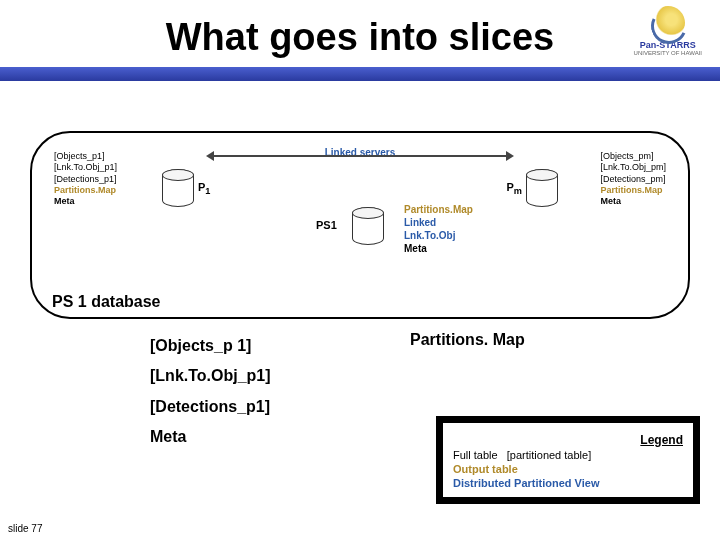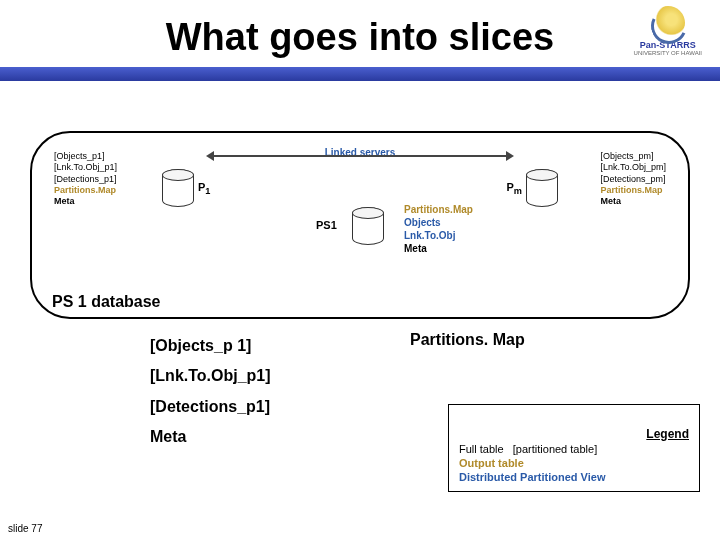--- a/index.html
+++ b/index.html
@@ -25,21 +25,21 @@
   .arrow::before, .arrow::after { content:""; position:absolute; top:-4px; width:0; height:0; border-top:5px solid transparent; border-bottom:5px solid transparent;}
   .arrow::before { left:-6px; border-right:8px solid #444;}
   .arrow::after { right:-6px; border-left:8px solid #444;}
   .ps1list { position:absolute; top:70px; left:372px; font-size:10px; line-height:1.3; }
   .dblabel { position:absolute; bottom:6px; left:20px; font-size:16px; font-weight:bold; }
 
   .lower { margin:12px 30px 0 150px; position:relative; }
   .bigcol { font-size:16px; font-weight:bold; line-height:1.9; }
   .pmap { position:absolute; top:0; left:260px; font-size:16px; font-weight:bold; }
 
-  .legend { position:absolute; right:20px; top:404px; border:1px solid #000000; padding:20px 10px 6px 10px; font-size:11px; width:230px;}
+  .legend { position:absolute; right:20px; top:416px; border:7px solid #000000; padding:8px 10px 6px 10px; font-size:11px; width:230px;}
   .legend-title { text-align:right; text-decoration:underline; font-weight:bold; margin-bottom:4px; font-size:12px;}
   .legend div { margin:2px 0; }
   .lg-db { font-weight:bold;}
   .lg-full { font-weight:normal;}
   .lg-part {}
   .lg-out { color:#b08a2a; font-weight:bold;}
   .lg-dpv { color:#2a5aa8; font-weight:bold;}
   .slide-num { position:absolute; bottom:6px; left:8px; font-size:10px;margin-top:44px; }
   .yellow { color:#b08a2a; font-weight:bold;}
   .blue { color:#2a5aa8; font-weight:bold;}
@@ -86,21 +86,21 @@
     <span class="clabel" style="right:36px; top:12px;">P<sub>m</sub></span>
     <span class="db"></span>
   </div>
   <div class="pscyl">
     <span class="clabel" style="left:-36px; top:12px;">PS1</span>
     <span class="db"></span>
   </div>
 
   <div class="ps1list">
     <div class="yellow">Partitions.Map</div>
-    <div class="blue">Objects</div>
+    <div class="blue">Linked</div>
     <div class="blue">Lnk.To.Obj</div>
     <div style="font-weight:bold">Meta</div>
   </div>
 
   <div class="dblabel">PS 1 database</div>
 </div>
 
 <div class="lower">
   <div class="bigcol">
     <div>[Objects_p 1]</div>

